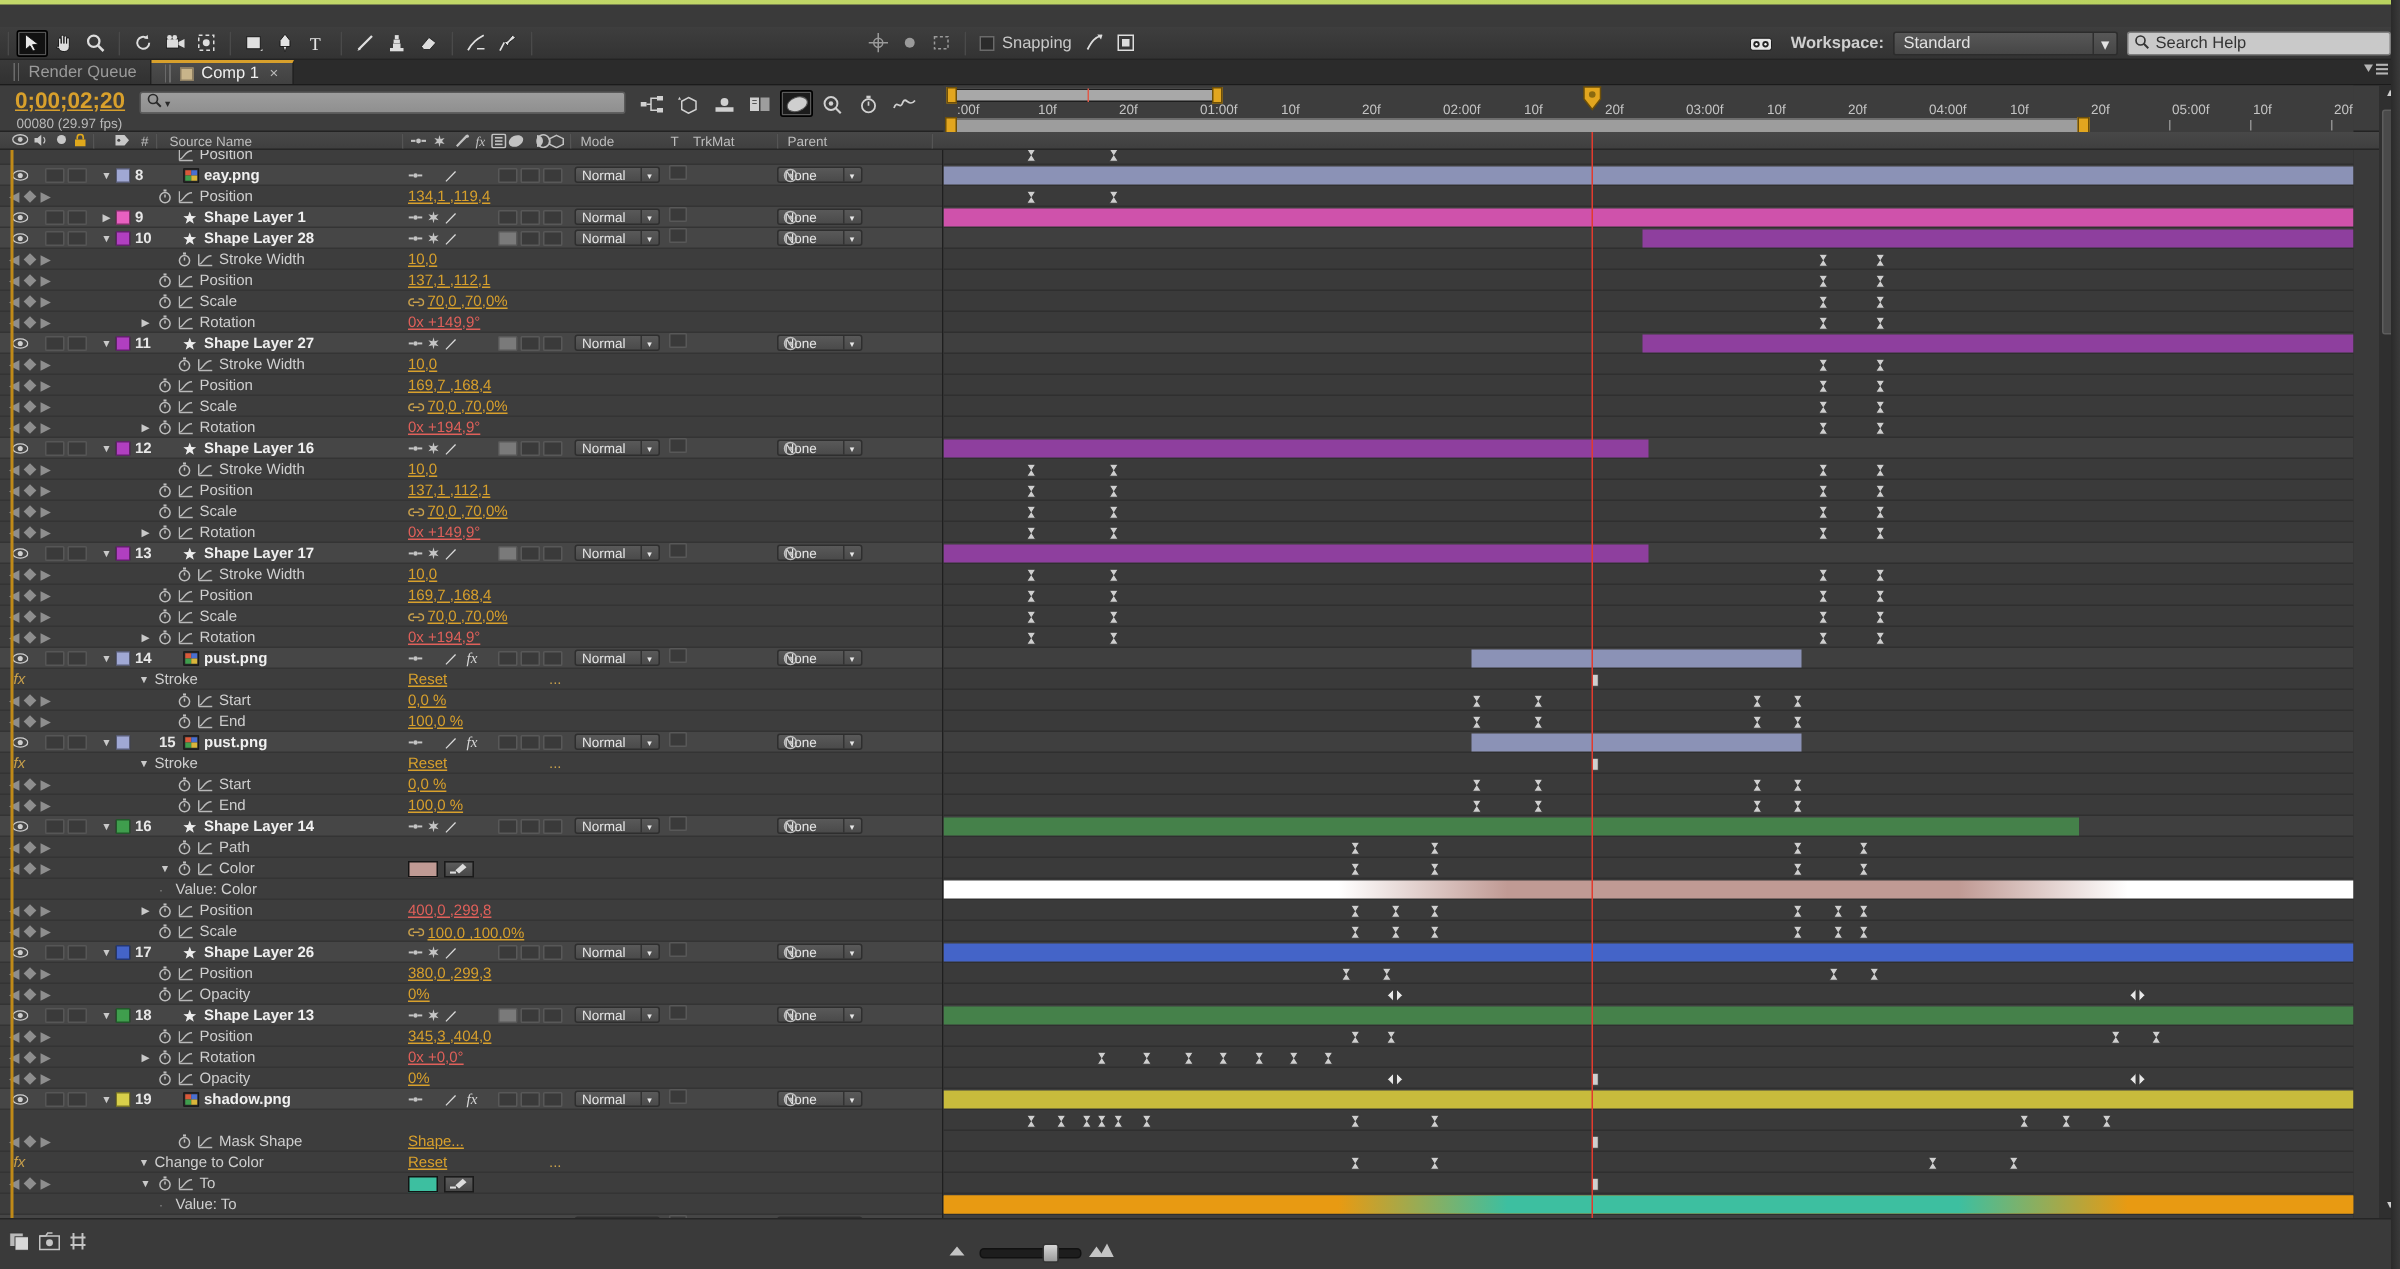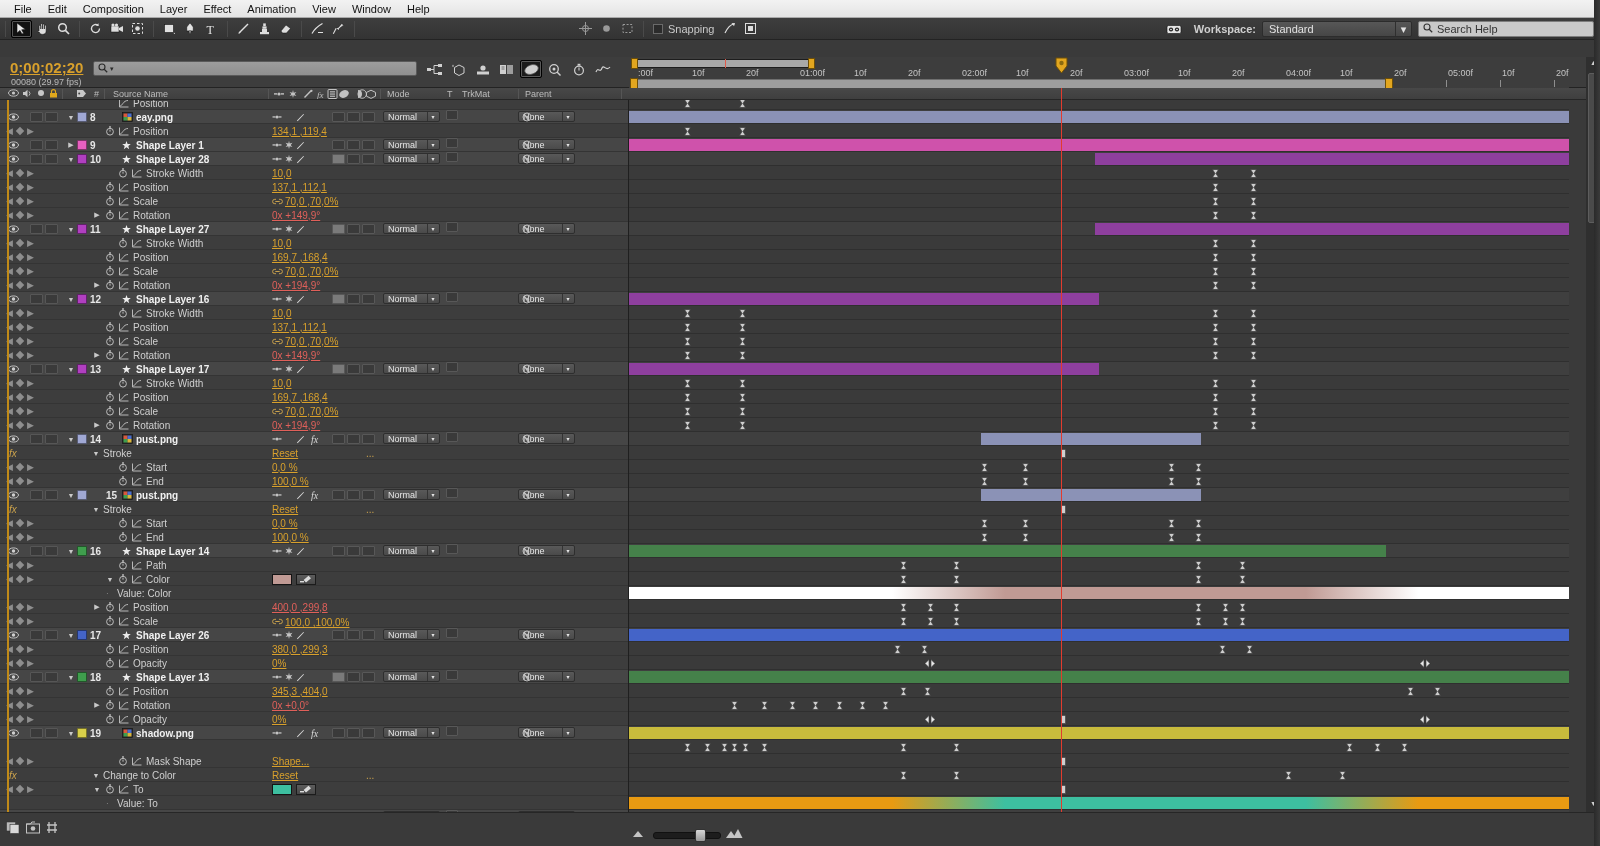--- a/index.html
+++ b/index.html
@@ -201,31 +201,20 @@
   .rightedge{ position:absolute; right:0; top:0; width:6px; height:846px;
       background:linear-gradient(90deg,#2a2a2a,#3a3a3a); }
 </style>
 </head>
 <body>
 
 <div id="app">
 
   <div class="topstripe"></div>
 
-  <div class="menubar" id="menubar">
-      <div class="mi">File</div>
-      <div class="mi">Edit</div>
-      <div class="mi">Composition</div>
-      <div class="mi">Layer</div>
-      <div class="mi">Effect</div>
-      <div class="mi">Animation</div>
-      <div class="mi">View</div>
-      <div class="mi">Window</div>
-      <div class="mi">Help</div>
-    </div>
 
   <div class="toolbar">
     <div class="tb-sep"></div>
     <div class="tool sel">
       <svg width="11" height="13" viewBox="0 0 11 13">
           <path d="M1 1 L1 11 L4 8.5 L6 12 L7.6 11.3 L5.7 7.8 L9.5 7.5 Z" fill="#e8e8e8" stroke="#111" stroke-width=".6"></path>
         </svg>
     </div>
     <div class="tool">
       <svg width="13" height="13" viewBox="0 0 13 13">
@@ -367,20 +356,40 @@
           <svg width="10" height="10" viewBox="0 0 10 10">
               <circle cx="4" cy="4" r="3" fill="none" stroke="#333" stroke-width="1.1"></circle>
               <line x1="6.2" y1="6.2" x2="9.2" y2="9.2" stroke="#333" stroke-width="1.3"></line>
             </svg>
         </span>
         <span>Search Help</span>
       </div>
     </div>
   </div>
 
+  <div class="tabrow">
+    <div class="ptab">
+      <span class="grip"></span>
+      <span>Render Queue</span>
+    </div>
+    <div class="ptab active">
+      <span class="grip"></span>
+      <span class="compicon"></span>
+      <span>Comp 1</span>
+      <span class="x">×</span>
+    </div>
+    <div class="panelmenu">
+      <svg width="16" height="9" viewBox="0 0 16 9">
+          <path d="M0 1 L6 1 L3 6Z" fill="#b5b5b5"></path>
+          <rect x="8" y="0.5" width="8" height="1.4" fill="#b5b5b5"></rect>
+          <rect x="8" y="3.4" width="8" height="1.4" fill="#b5b5b5"></rect>
+          <rect x="8" y="6.3" width="8" height="1.4" fill="#b5b5b5"></rect>
+        </svg>
+    </div>
+  </div>
 
   <div class="tlhead">
     <div class="tc">0;00;02;20</div>
     <div class="tc-sub">00080 (29.97 fps)</div>
     <div class="searchfield">
       <span>
         <svg width="10" height="10" viewBox="0 0 10 10">
             <circle cx="4" cy="4" r="3" fill="none" stroke="#2a2a2a" stroke-width="1.1"></circle>
             <line x1="6.2" y1="6.2" x2="9.2" y2="9.2" stroke="#2a2a2a" stroke-width="1.3"></line>
           </svg>

